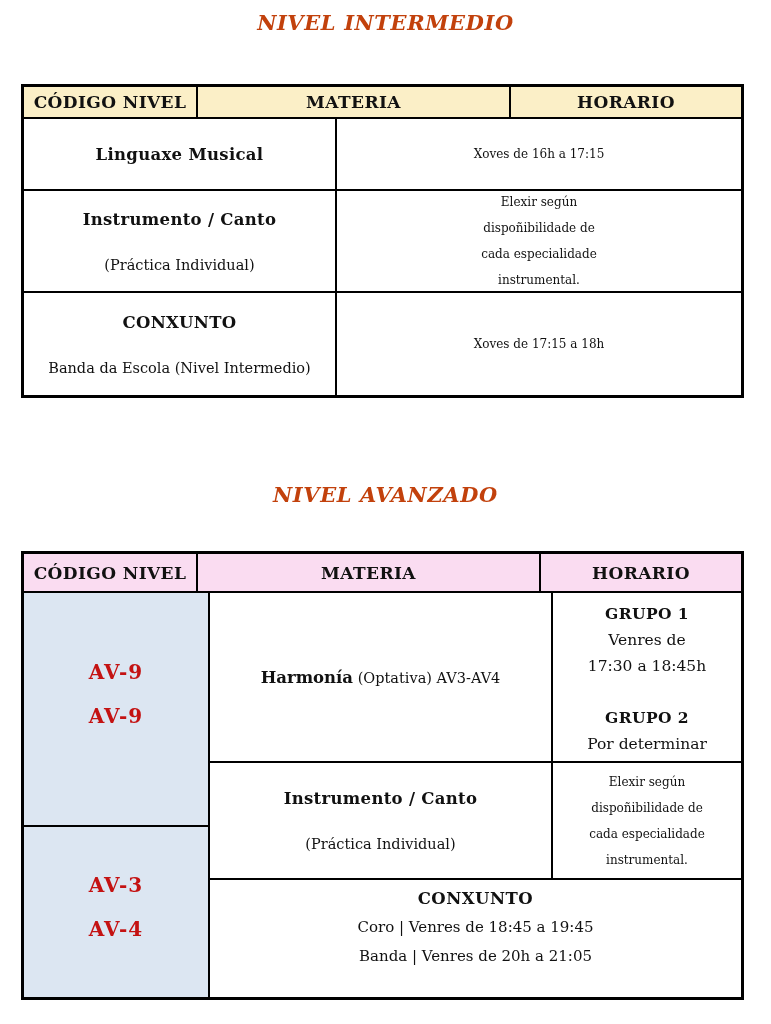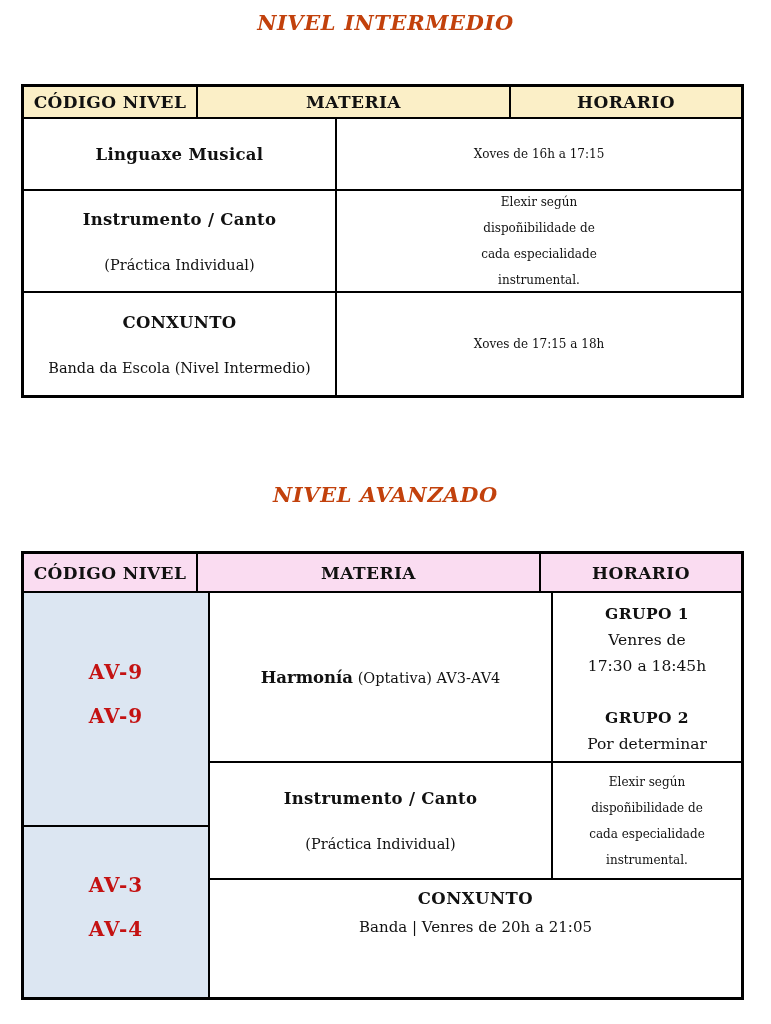--- a/index.html
+++ b/index.html
@@ -180,18 +180,19 @@
         <div class="td col-3">
           <div class="horario-text">Elexir según
 dispoñibilidade de
 cada especialidade
 instrumental.</div>
         </div>
       </div>
       <div class="trow last">
         <div class="td conx-cell" style="flex:1 1 auto;">
           <div class="conx-title">CONXUNTO</div>
+          <div class="conx-line">Coro | Venres de 18:45 a 19:45</div>
           <div class="conx-line">Banda | Venres de 20h a 21:05</div>
         </div>
       </div>
     </div>
   </div>
 </div>
 
 </body></html>

